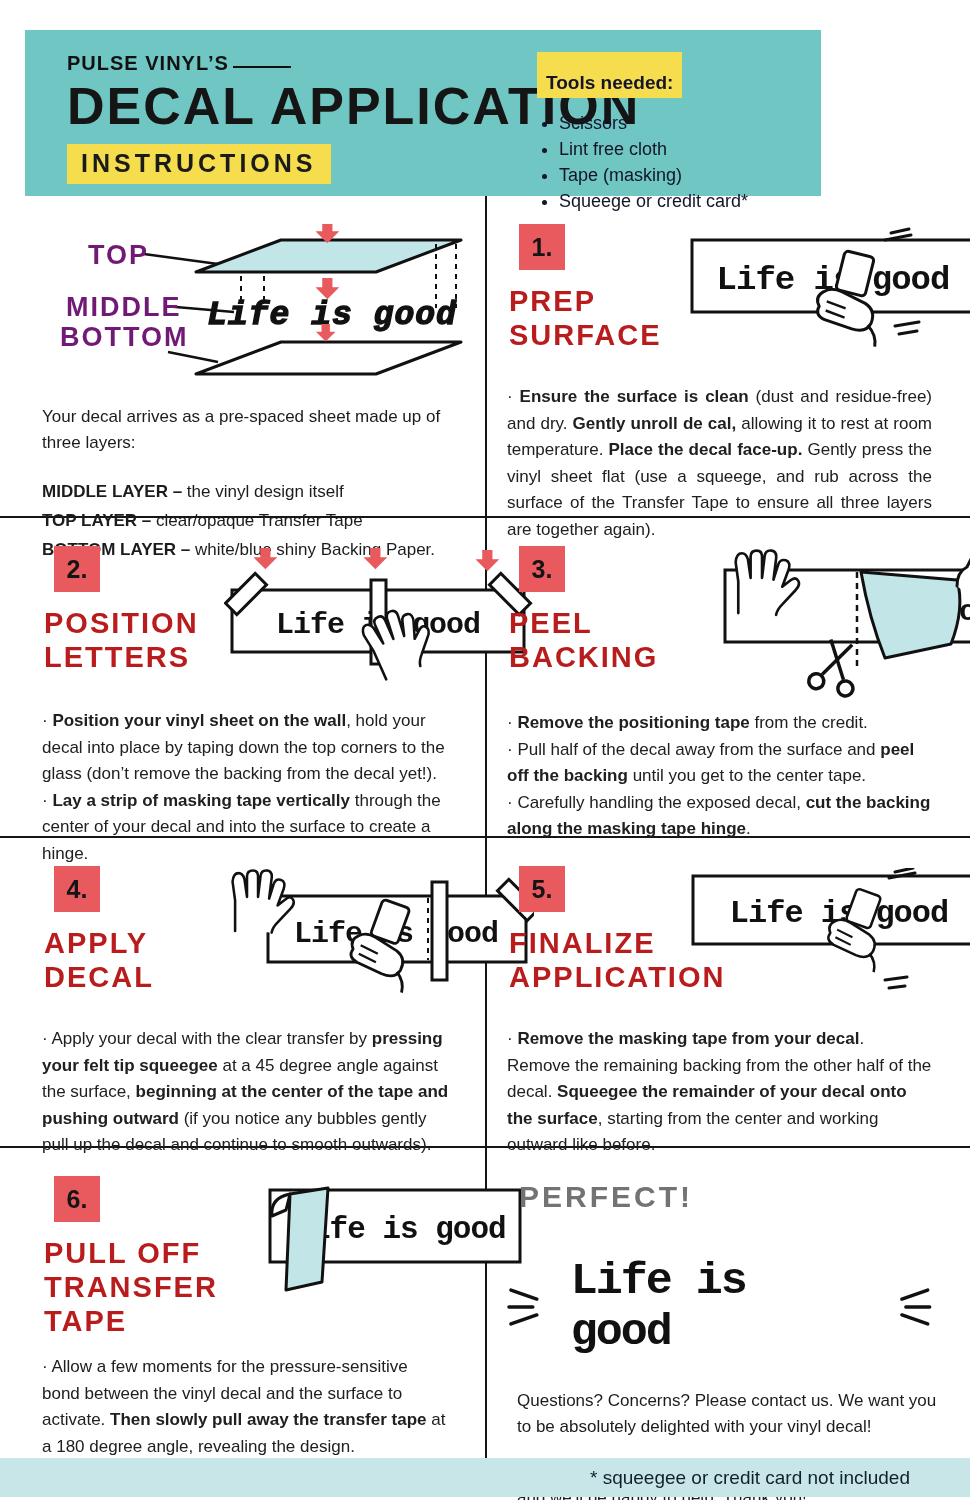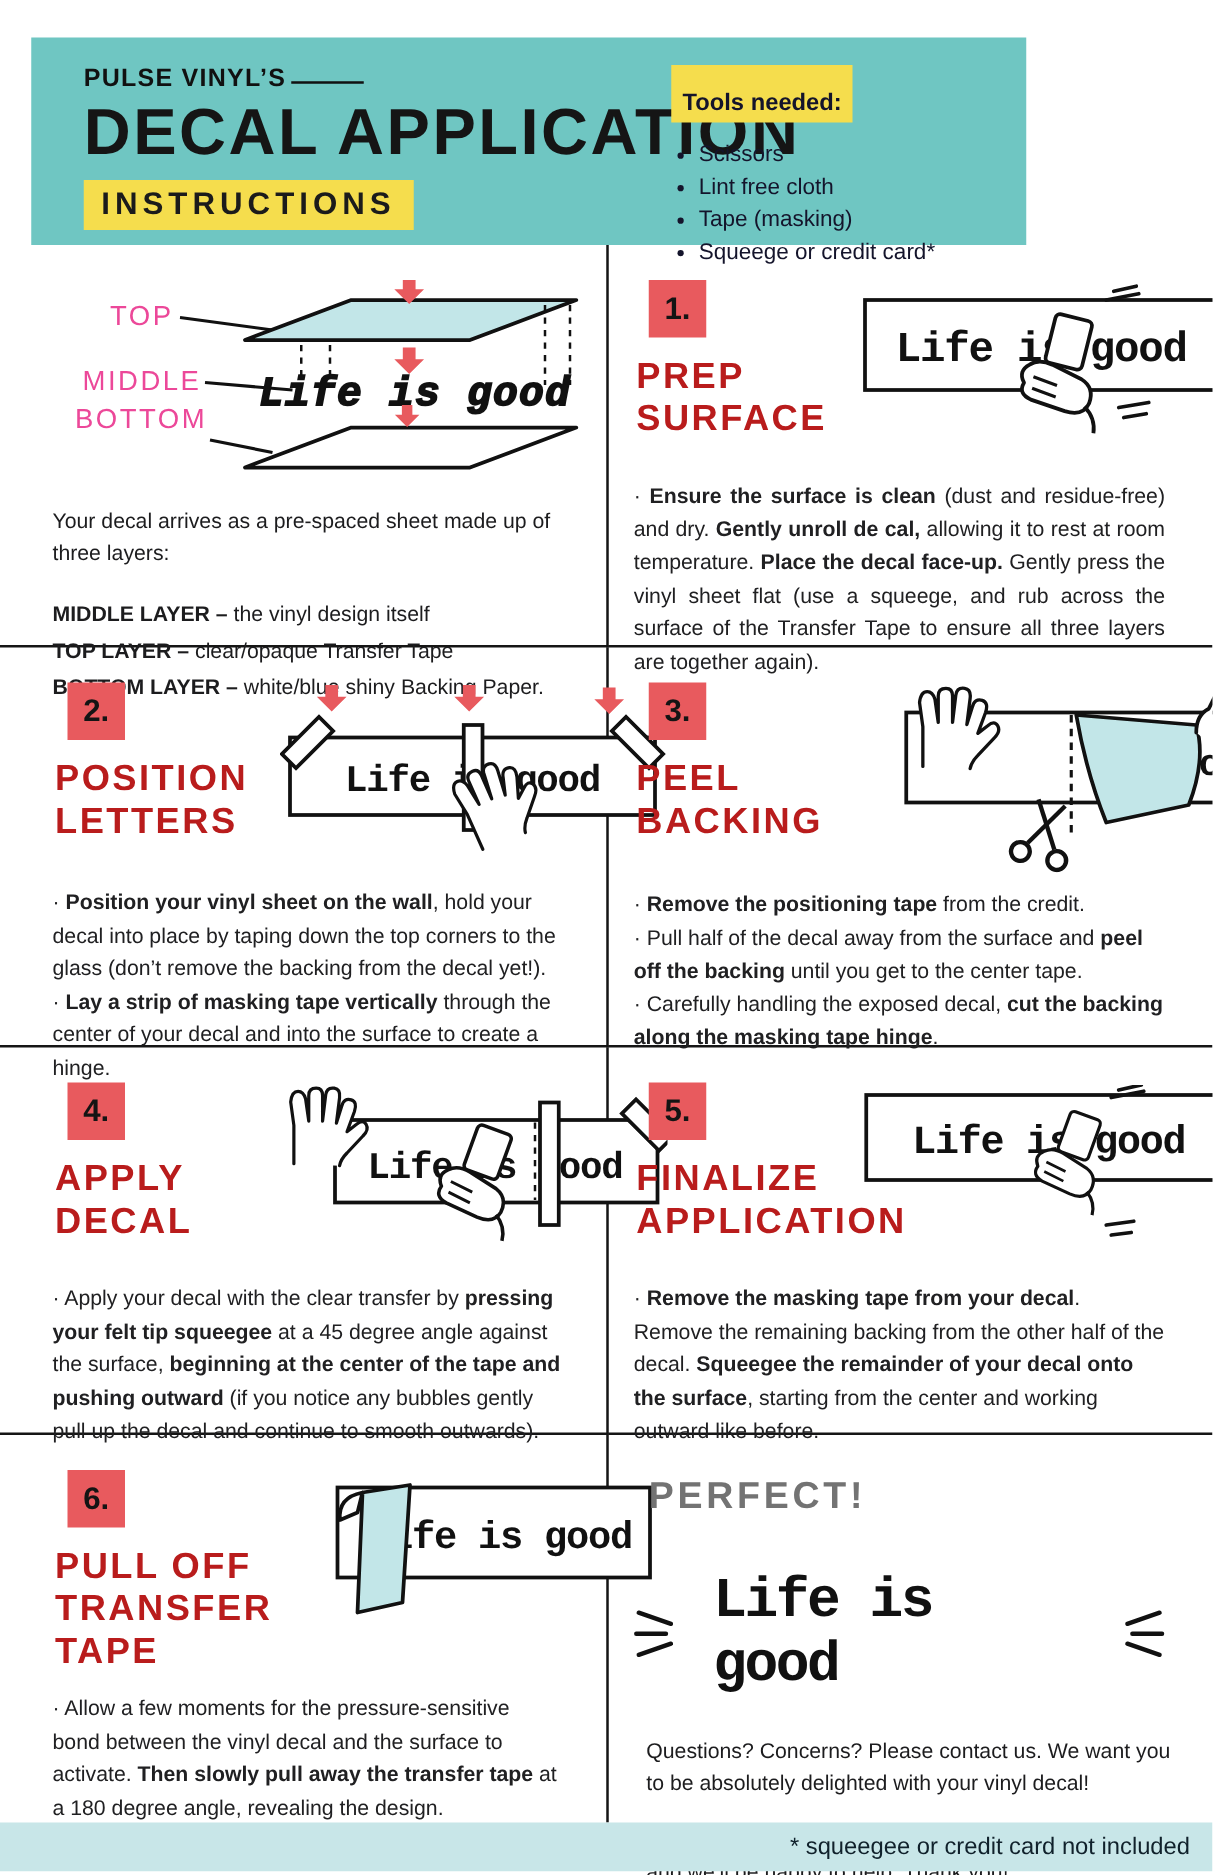--- a/index.html
+++ b/index.html
@@ -46,37 +46,37 @@
   }
   .step-title { margin-top:14px; margin-left:2px; font-size:29px; font-weight:700; letter-spacing:2px; color:#b91c1c; line-height:1.18; white-space:normal; }
   .illus { flex:none; margin-top:2px; }
 
   .body-wrap { margin-top:8px; }
   .para { font-size:17px; line-height:1.56; color:#202022; }
   .just { text-align:justify; }
 
   
   .diagram { position:relative; width:442px; height:158px; margin-left:-6px; }
-  .dlabel { position:absolute; font-size:22px; font-weight:400; letter-spacing:2px; color:#ec4899; }
+  .dlabel { position:absolute; font-size:27px; font-weight:700; letter-spacing:2px; color:#701a75; }
   .lead { margin-top:22px; font-size:17px; line-height:1.5; width:405px; }
   .layers { margin-top:22px; }
   .layer-line { font-size:17px; line-height:1.72; }
 
   
   .perfect-title { font-size:30px; font-weight:700; letter-spacing:3px; color:#737373; margin-left:12px; margin-top:4px; }
   .showcase { display:flex; align-items:center; justify-content:center; gap:20px; margin-top:42px; }
   .showcase-text { font-family:"Liberation Mono", monospace; font-weight:700; font-size:45px; letter-spacing:-2px; color:#111; }
   .perfect-p { font-size:17px; line-height:1.5; margin-top:30px; width:428px; margin-left:10px; }
   .perfect-p + .perfect-p { margin-top:20px; }
 
   
   .footer {
     position:absolute; left:0; top:1458px; width:970px; height:39px;
     background:#c8e6e8; display:flex; align-items:center; justify-content:flex-end;
-    padding-right:18px; font-size:19px; color:#10212b;
+    padding-right:60px; font-size:19px; color:#10212b;
   }
 
   svg text.decal { font-family:"Liberation Mono", monospace; font-weight:700; fill:#111; }
 </style>
 </head>
 <body>
 
 <svg width="0" height="0" style="position:absolute" aria-hidden="true">
   <defs>
     <path id="g-hand" d="M6,74 L6,38 L3,16 Q4,6 10,6 Q15,6 17,13 L20,34 L20,10 Q20,3 27,3 Q33,3 33,10 L33,34 L36,9 Q37,2 44,3 Q50,4 49,12 L46,36 L51,20 Q53,12 60,14 Q66,16 63,25 L56,44 L65,37 Q71,32 74,37 Q77,42 71,48 L56,64 Q50,70 49,76" fill="#fff" stroke="#111" stroke-width="3" stroke-linejoin="round" stroke-linecap="round"></path>

